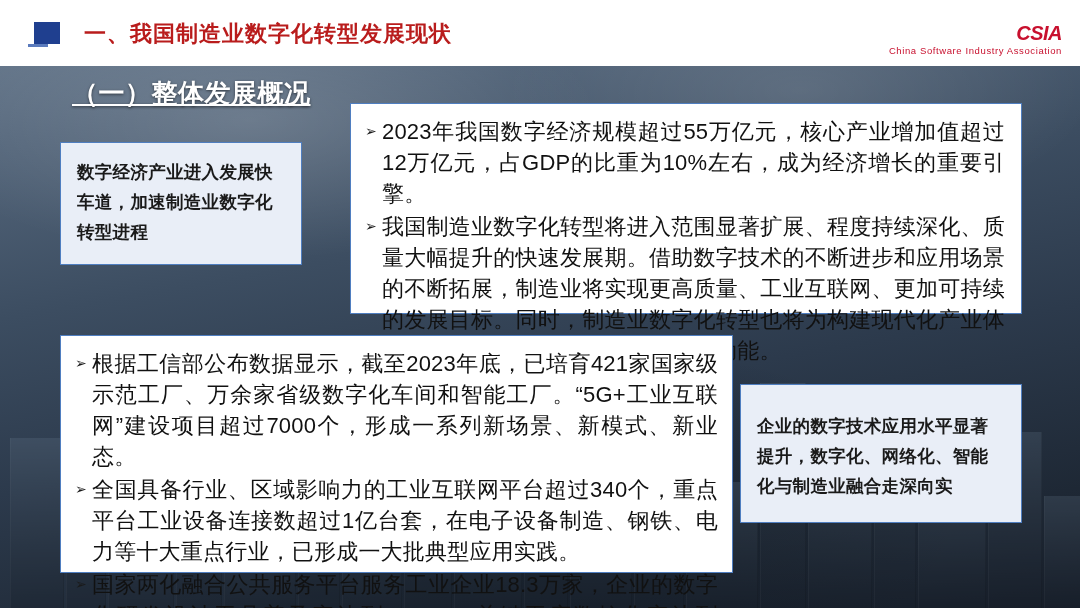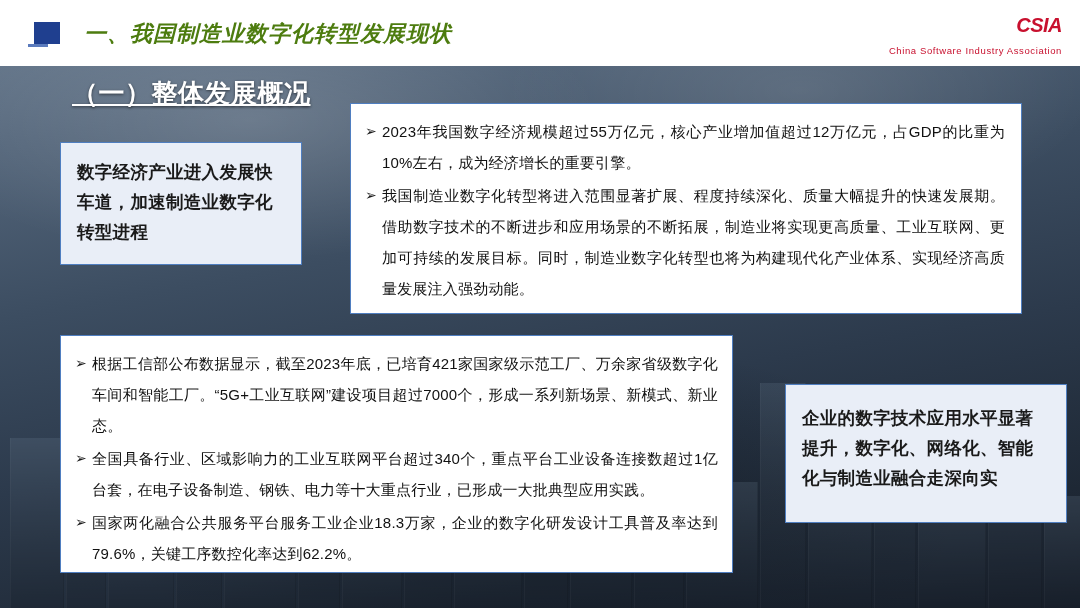--- a/index.html
+++ b/index.html
@@ -60,24 +60,23 @@
     position: absolute;
     left: 28px; top: 44px;
     width: 20px; height: 3px;
     background: #5b7bbd;
   }
   .header-title {
     position: absolute;
     left: 84px; top: 19px;
     font-size: 22px;
     font-weight: bold;
-    color: #4d7c0f;
+    color: #b91c1c;
     letter-spacing: 1px;
     white-space: nowrap;
-    font-style: italic;
   }
   .logo-wrap {
     position: absolute;
     right: 18px; top: 8px;
     width: 250px; height: 48px;
     display: flex;
     flex-direction: column;
     align-items: flex-end;
     justify-content: flex-end;
   }
@@ -96,21 +95,21 @@
   .logo-cn {
     font-size: 17px;
     font-weight: bold;
     color: #1b3b86;
     letter-spacing: 0.5px;
   }
   .logo-en {
     font-size: 9.5px;
     color: #c8102e;
     letter-spacing: 0.6px;
-    margin-top: 8px;
+    margin-top: 0;
   }
   .subtitle {
     position: absolute;
     left: 72px; top: 76px;
     font-size: 26px;
     font-weight: bold;
     color: #ffffff;
     text-shadow: 0 1px 3px rgba(0,0,0,0.55);
     letter-spacing: 0.5px;
     text-decoration: underline;
@@ -149,23 +148,22 @@
   .box-bottom-left {
     left: 60px; top: 335px;
     width: 673px; height: 238px;
     padding: 12px 14px 10px 14px;
   }
 
   
   .box-bottom-right {
     left: 740px; top: 384px;
     width: 282px; height: 139px;
-    padding: 18px 16px 10px 16px;
+    padding: 26px 16px 10px 16px;
     background: #e9eef7;
-    margin-left: 45px;
   }
   .box-bottom-right .txt {
     font-size: 17.5px;
     font-weight: bold;
     color: #1a1a1a;
     line-height: 30px;
     letter-spacing: 0.3px;
   }
 
   .bullet-list {
@@ -181,21 +179,21 @@
   .bullet-marker {
     flex: 0 0 auto;
     width: 17px;
     font-size: 14px;
     color: #1a1a1a;
     line-height: 31px;
     text-align: left;
   }
   .bullet-text {
     flex: 1 1 auto;
-    font-size: 15px;
+    font-size: 22px;
     color: #111111;
     line-height: 31px;
     text-align: justify;
     letter-spacing: 0.2px;
   }
 </style>
 </head>
 <body>
 
 <div class="slide">

